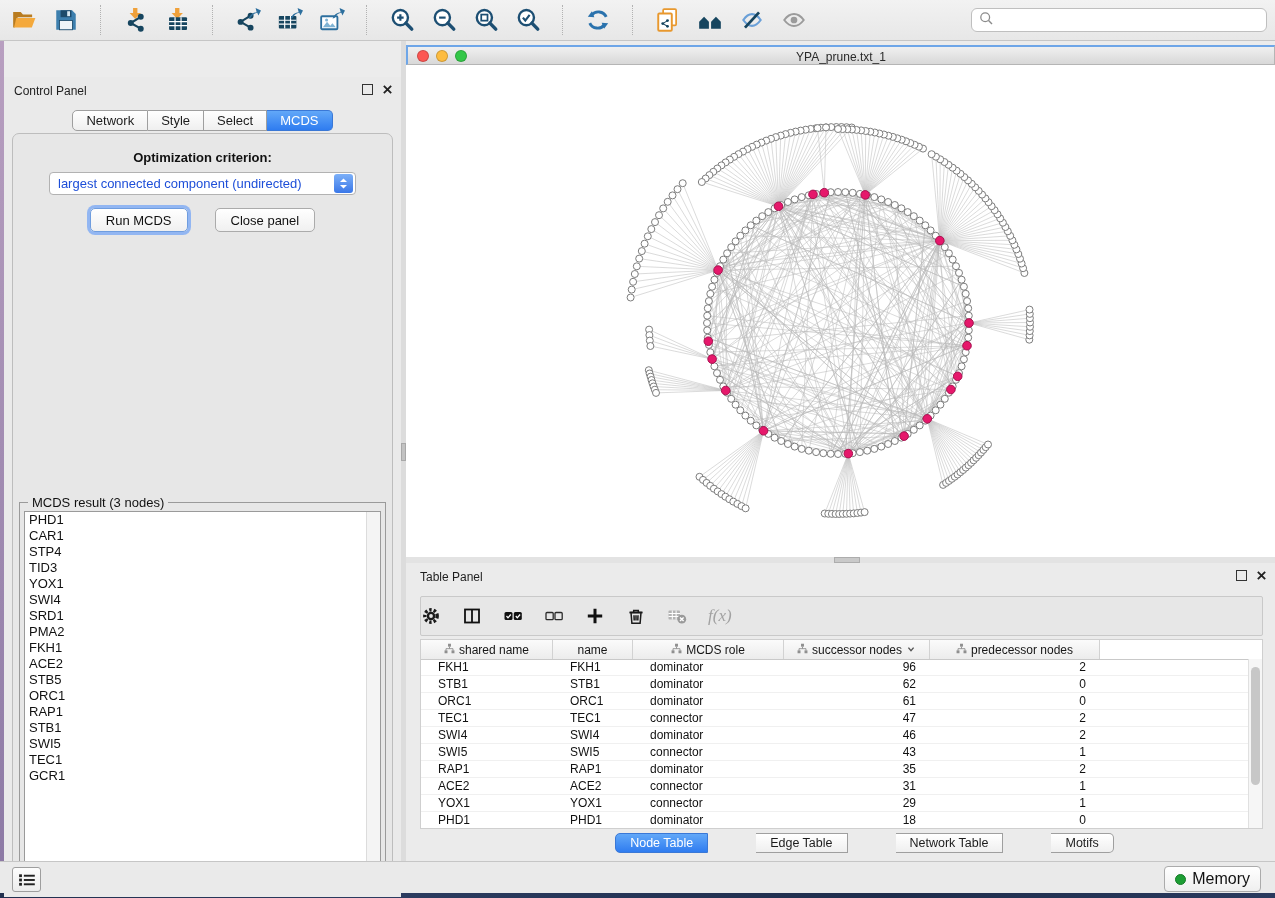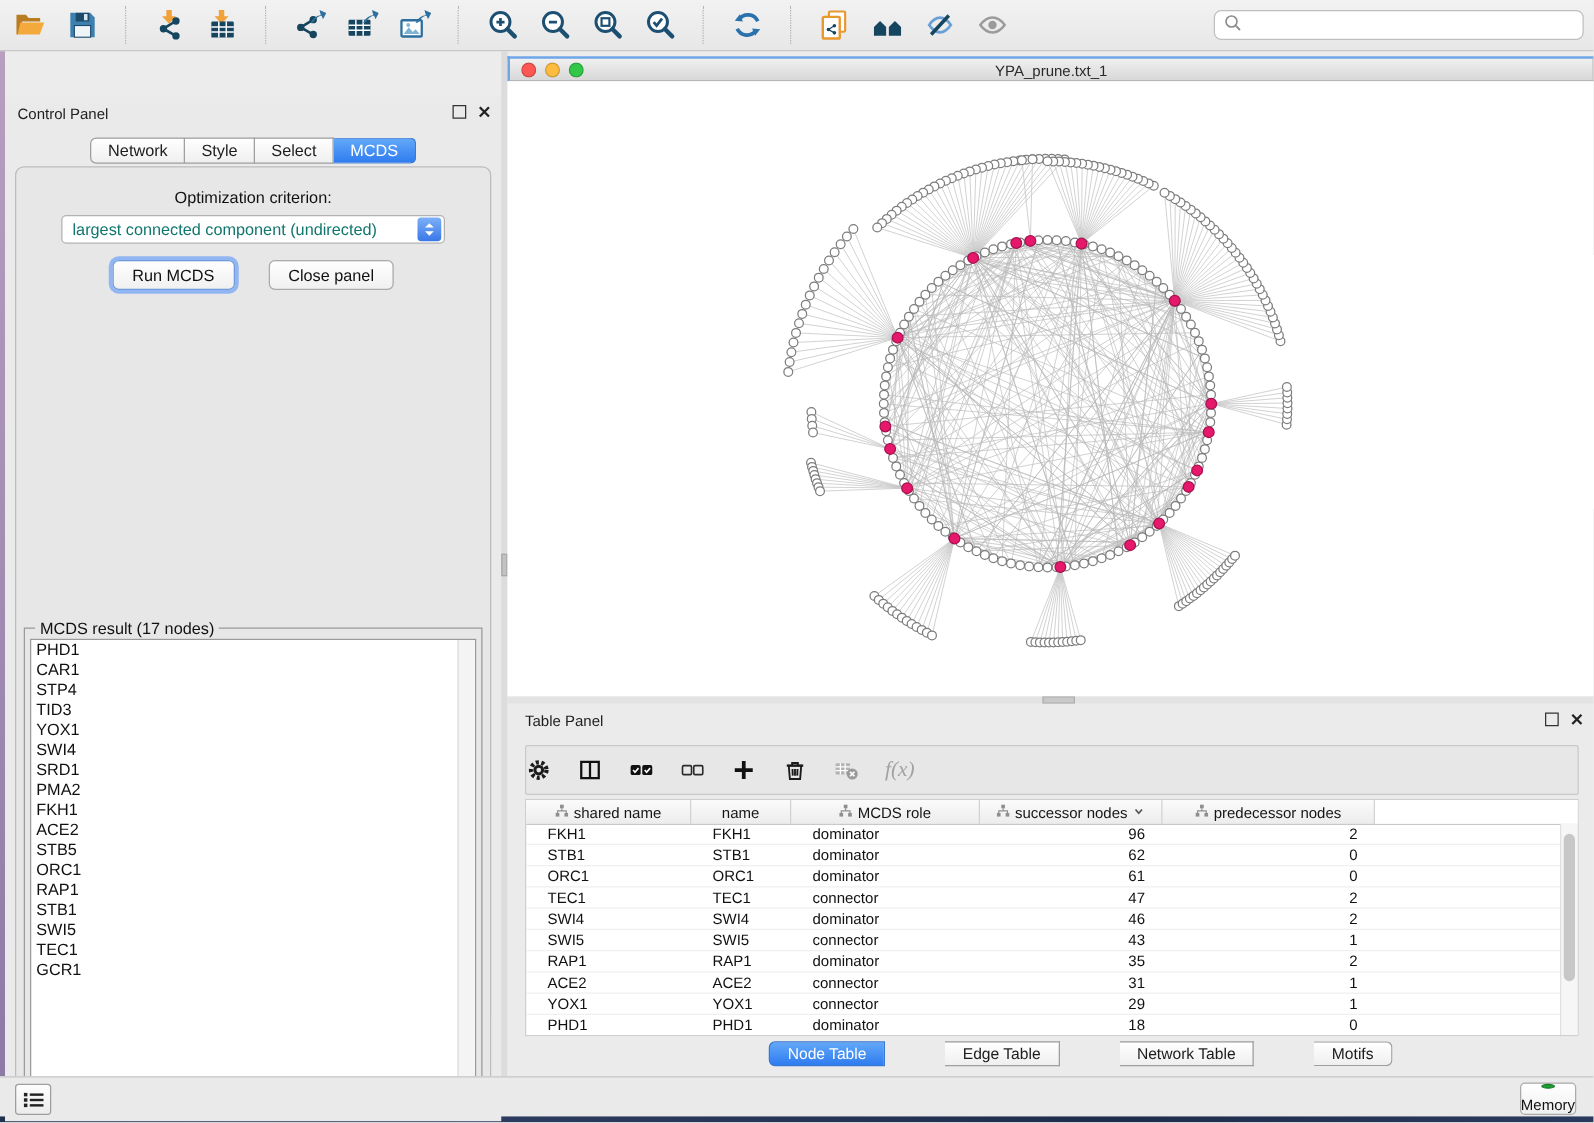--- a/index.html
+++ b/index.html
@@ -23,23 +23,23 @@
   .panel-title{position:absolute;left:10px;top:7px;font-size:12px;color:#1e1e1e;}
   .win-btns{position:absolute;right:8px;top:7px;display:flex;gap:9px;align-items:center;}
   .float-ic{width:9px;height:9px;border:1.5px solid #333;display:inline-block;}
   .close-ic svg{width:11px;height:11px;display:block;}
   .cp-tabs{position:absolute;left:0;top:33px;width:100%;display:flex;justify-content:center;}
   .seg-btn{border:1px solid #9f9f9f;border-left:none;background:linear-gradient(#ffffff,#efefef);padding:2px 13px;font-size:13px;font-family:"Liberation Sans",sans-serif;color:#1c1c1c;height:21px;box-sizing:border-box;cursor:default;}
   .seg-btn:first-child{border-left:1px solid #9f9f9f;border-radius:5px 0 0 5px;}
   .seg-btn:last-child{border-radius:0 5px 5px 0;}
   .seg-btn.active{background:linear-gradient(#62a8f8,#2f7cf0);border-color:#3a78d6;color:#fff;}
   .cp-box{position:absolute;left:8px;right:8px;top:56px;bottom:17px;border:1px solid #bdbdbd;border-radius:7px;background:#e7e7e7;}
-  .opt-label{position:absolute;left:0;right:0;top:16px;text-align:center;font-size:13px;color:#111;}
+  .opt-label{position:absolute;left:0;right:0;top:16px;text-align:center;font-size:13px;color:#111;font-weight:bold;}
   .opt-select{position:absolute;left:36px;right:36px;top:38px;height:23px;background:#fff;border:1px solid #b2b2b2;border-radius:4px;display:flex;align-items:center;box-sizing:border-box;cursor:default;}
-  .opt-select .sel-text{flex:1;font-size:13px;color:#0f766e;padding-left:8px;white-space:nowrap;overflow:hidden;}
+  .opt-select .sel-text{flex:1;font-size:13px;color:#1d4ed8;padding-left:8px;white-space:nowrap;overflow:hidden;}
   .stepper{width:19px;height:19px;margin-right:2px;border-radius:3px;background:linear-gradient(#7cb0f8,#3a77e8);display:flex;align-items:center;justify-content:center;}
   .stepper svg{width:11px;height:13px;}
   .cp-buttons{position:absolute;left:0;right:0;top:74px;display:flex;justify-content:center;gap:27px;}
   .push-btn{font-size:13px;font-family:"Liberation Sans",sans-serif;background:linear-gradient(#ffffff,#f0f0f0);border:1px solid #ababab;border-radius:5px;height:24px;padding:0 15px;color:#111;cursor:default;}
   .push-btn.focused{box-shadow:0 0 0 3px rgba(125,170,245,.8);border-color:#6f9ddf;}
   .result-box{position:absolute;left:6px;right:6px;top:368px;bottom:6px;border:1px solid #9a9a9a;}
   .result-legend{position:absolute;left:8px;top:-8px;background:#e7e7e7;padding:0 4px;font-size:13px;color:#111;}
   .result-list{position:absolute;left:4px;right:4px;top:8px;bottom:4px;background:#fff;border:1px solid #9a9a9a;overflow:hidden;}
   .mcds-item{font-size:13px;line-height:16px;padding-left:4px;color:#111;}
   .list-scroll{position:absolute;right:0;top:0;bottom:0;width:13px;background:#f4f4f4;border-left:1px solid #dcdcdc;}
@@ -72,21 +72,21 @@
   .td-cell.left{text-align:left;padding-left:17px;}
   .td-cell.right{text-align:right;padding-right:14px;}
   .nt-scroll{position:absolute;right:0;top:19px;bottom:0;width:13px;background:#f6f6f6;border-left:1px solid #e0e0e0;}
   .nt-thumb{position:absolute;left:2px;top:8px;width:9px;height:118px;border-radius:5px;background:#c7c7c7;}
   .tp-tabs{position:absolute;left:0;right:0;top:270px;display:flex;justify-content:center;}
   .tp-tabs .seg-btn{font-size:12.5px;padding:2px 14px;height:20px;margin-left:48px;}
   
   .status-bar{position:absolute;left:0;top:861px;width:1275px;height:32px;background:#eaeaea;border-top:1px solid #c6c6c6;box-sizing:border-box;}
   .list-btn{position:absolute;left:12px;top:5px;width:27px;height:23px;background:linear-gradient(#fdfdfd,#ececec);border:1px solid #9e9e9e;border-radius:3px;display:flex;align-items:center;justify-content:center;cursor:default;}
   .list-btn svg{width:18px;height:14px;}
-  .memory-btn{position:absolute;right:14px;top:4px;height:24px;background:linear-gradient(#ffffff,#efefef);border:1px solid #ababab;border-radius:4px;display:flex;align-items:center;gap:6px;padding:0 0;font-size:12px;color:#111;font-family:"Liberation Sans",sans-serif;cursor:default;flex-direction:column;}
+  .memory-btn{position:absolute;right:14px;top:4px;height:24px;background:linear-gradient(#ffffff,#efefef);border:1px solid #ababab;border-radius:4px;display:flex;align-items:center;gap:6px;padding:0 10px;font-size:16px;color:#111;font-family:"Liberation Sans",sans-serif;cursor:default;}
   .mem-dot{width:11px;height:11px;border-radius:50%;background:#1d9e34;border:1px solid #157a27;box-sizing:border-box;}
 </style>
 </head>
 <body>
 
 <div class="screen">
 
   <div class="toolbar">
     <div class="tb-icons">
         <button class="tb-btn"><span><svg viewBox="0 0 24 24">
@@ -248,21 +248,21 @@
               <path d="M2 5l3.5-3.5L9 5z" fill="#fff"></path>
               <path d="M2 8l3.5 3.5L9 8z" fill="#fff"></path>
             </svg>
           </span>
       </div>
       <div class="cp-buttons">
         <button class="push-btn focused">Run MCDS</button>
         <button class="push-btn">Close panel</button>
       </div>
       <div class="result-box">
-        <span class="result-legend">MCDS result (17 nodes)</span>
+        <span class="result-legend">MCDS result (3 nodes)</span>
         <div class="result-list">
           <div class="mcds-item">PHD1</div>
             <div class="mcds-item">CAR1</div>
             <div class="mcds-item">STP4</div>
             <div class="mcds-item">TID3</div>
             <div class="mcds-item">YOX1</div>
             <div class="mcds-item">SWI4</div>
             <div class="mcds-item">SRD1</div>
             <div class="mcds-item">PMA2</div>
             <div class="mcds-item">FKH1</div>

